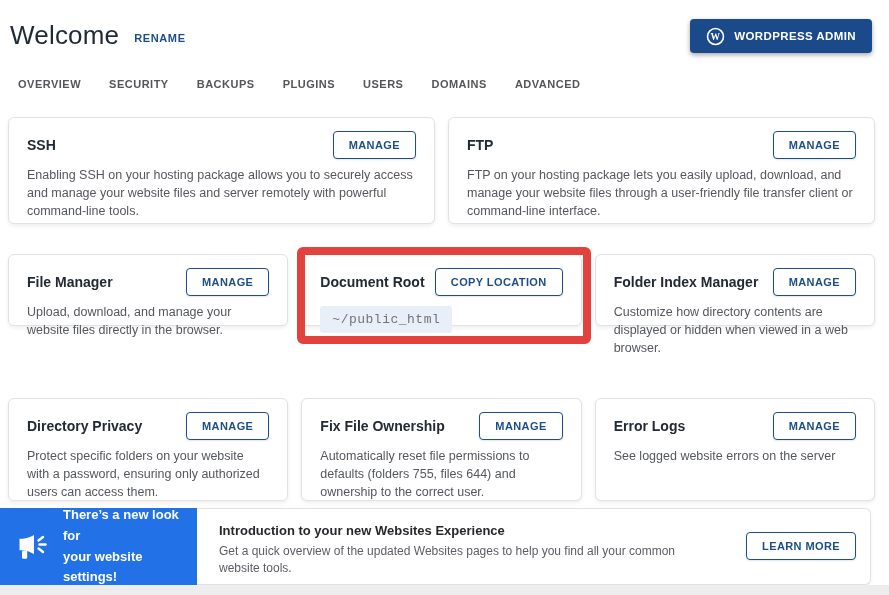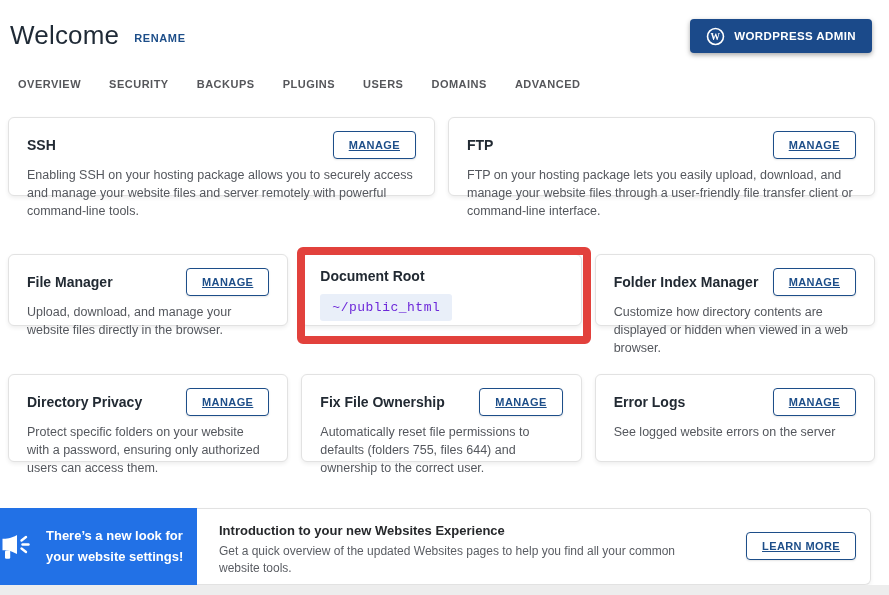--- a/index.html
+++ b/index.html
@@ -36,60 +36,59 @@
   .tab.active::after {
     content: ""; position: absolute; left: -5px; right: -5px; bottom: 0;
     height: 3px; background: #1d4e89;
   }
 
   
   .row { position: absolute; left: 8px; width: 867px; display: grid; gap: 13px; }
   .row1 { top: 117px; grid-template-columns: 1fr 1fr; }
   .row2 { top: 254px; grid-template-columns: 1fr 1fr 1fr; }
   .row3 { top: 374px; grid-template-columns: 1fr 1fr 1fr; }
-  .row1 .card { height: 79px; }
+  .row1 .card { height: 107px; }
   .row2 .card { height: 72px; }
-  .row3 .card { height: 88px; }
+  .row3 .card { height: 103px; margin-top: 24px; }
 
   .card {
     background: #fff; border: 1px solid #e2e2e2; border-radius: 6px;
     padding: 13px 18px 12px 18px;
     box-shadow: 0 2px 4px rgba(0,0,0,.07);
   }
   .card-head { display: flex; justify-content: space-between; align-items: center; }
   .card-title { font-size: 14px; font-weight: 600; color: #222a33; }
   .btn-outline {
     background: #fff; color: #1d4e89; border: 1.5px solid #1d4e89; border-radius: 4px;
     font-family: "Liberation Sans", sans-serif;
     font-size: 11px; font-weight: 700; letter-spacing: .4px;
     padding: 7px 15px; cursor: pointer; box-shadow: 0 1px 2px rgba(0,0,0,.10);
     white-space: nowrap;
-    text-decoration: underline;
   }
   .card-desc { margin-top: 8px; font-size: 12.5px; line-height: 1.42; color: #54575d; }
 
   
   .cell { position: relative; }
   .red-annotation {
     position: absolute; left: -4px; top: -7px; right: -9px; bottom: -18px;
     border: 8px solid #e2413c; border-radius: 6px;
     pointer-events: none; z-index: 6;
   }
   .code-chip {
     display: inline-block; margin-top: 10px; padding: 6px 12px;
-    background: #e9eff9; color: #6d28d9; border-radius: 3px;
+    background: #e9eff9; color: #737373; border-radius: 3px;
     font-family: "Liberation Mono", monospace; font-size: 13px; letter-spacing: .5px;
   }
 
   
   .banner { position: absolute; top: 508px; left: 0; width: 875px; height: 77px; }
   .banner-blue {
     position: absolute; left: 0; top: 0; width: 197px; height: 77px;
     background: #2271e6; color: #fff; display: flex; align-items: center;
-    gap: 13px; z-index: 2;
+    padding-left: 17px; gap: 13px; z-index: 2;
   }
   .banner-blue .callout { font-size: 13px; font-weight: 600; line-height: 1.6; }
   .banner-card {
     position: absolute; left: 193px; top: 0; width: 678px; height: 77px;
     background: #fff; border: 1px solid #e2e2e2; border-left: none;
     border-radius: 0 6px 6px 0; box-shadow: 0 2px 4px rgba(0,0,0,.06);
     padding: 14px 0 0 26px;
   }
   .banner-title { font-size: 13px; font-weight: 700; color: #26282b; }
   .banner-desc { margin-top: 5px; font-size: 12px; line-height: 1.4; color: #5a5d63; max-width: 470px; }
@@ -150,20 +149,21 @@
         <button class="btn-outline">MANAGE</button>
       </div>
       <p class="card-desc">Upload, download, and manage your website files directly in the browser.</p>
     </div>
 
     <div class="cell">
       <div class="red-annotation"></div>
       <div class="card">
         <div class="card-head">
           <div class="card-title">Document Root</div>
+          <button class="btn-outline">COPY LOCATION</button>
         </div>
         <div class="code-chip">~/public_html</div>
       </div>
     </div>
 
     <div class="card">
       <div class="card-head">
         <div class="card-title">Folder Index Manager</div>
         <button class="btn-outline">MANAGE</button>
       </div>

